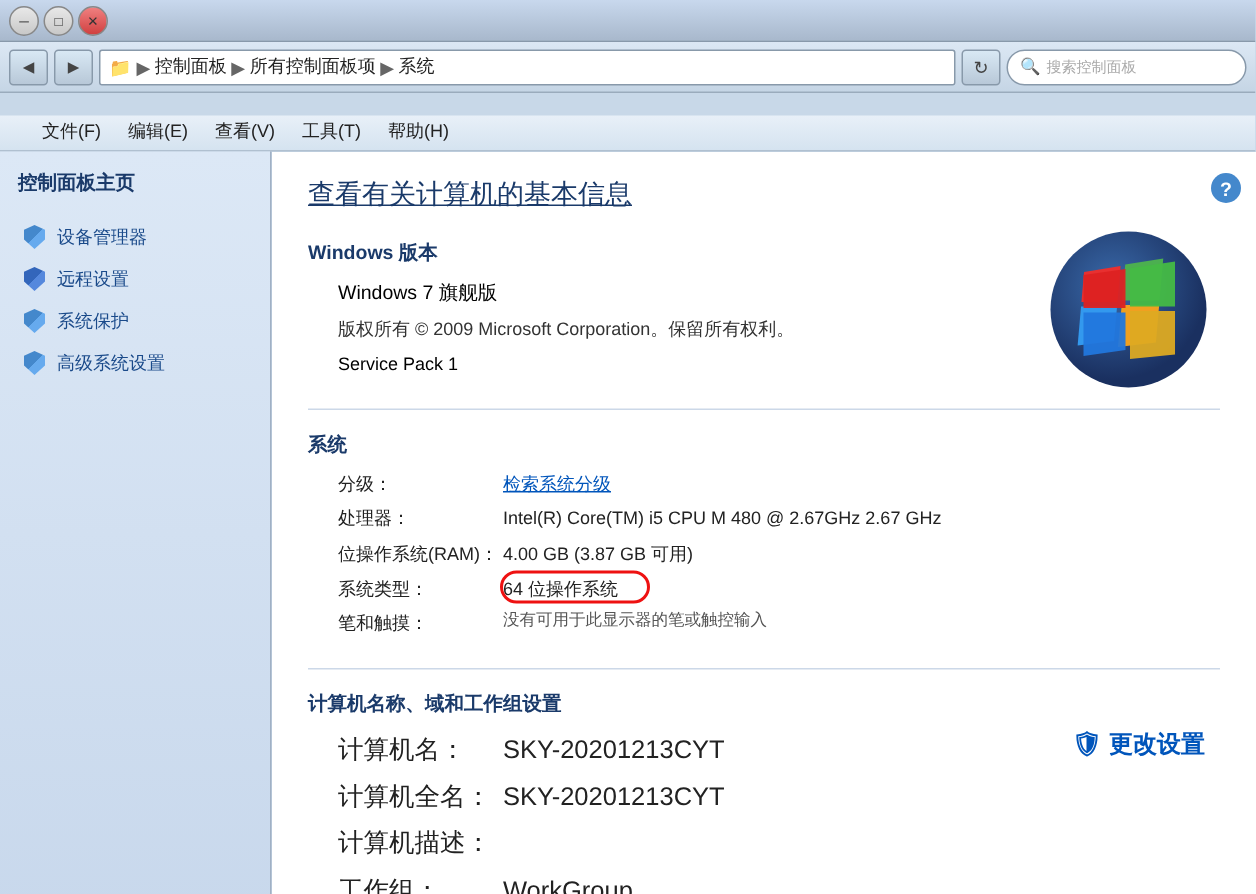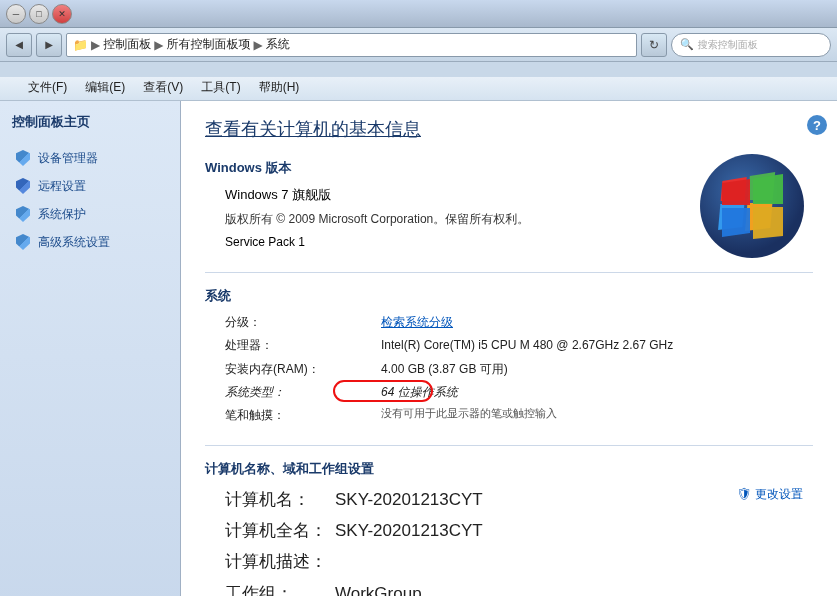--- a/index.html
+++ b/index.html
@@ -213,52 +213,51 @@
 
     .info-label {
       width: 110px;
       flex-shrink: 0;
       color: #222;
     }
 
     .info-value {
       color: #222;
       flex: 1;
-      margin-left: 46px;
     }
 
     .info-value.link {
       color: #0055bb;
       cursor: pointer;
       text-decoration: underline;
     }
 
     .info-value.ram {
       color: #222;
     }
 
     .system-type-row {
       position: relative;
-      font-style: italic;
     }
 
     .divider-line {
       border: none;
       border-top: 1px solid #ccd8e8;
       margin: 10px 0 14px 0;
     }
 
     .change-settings-btn {
       display: flex;
       align-items: center;
       gap: 4px;
       color: #0055bb;
       cursor: pointer;
-      font-size: 12px;
+      font-size: 16px;
       text-decoration: none;
+      font-weight: bold;
     }
 
     .computer-section {
       margin-top: 4px;
     }
 
     .comp-row {
       display: flex;
       margin-bottom: 4px;
       font-size: 17px;
@@ -431,21 +430,21 @@
         <span class="info-label">分级：</span>
         <span class="info-value link">检索系统分级</span>
       </div>
 
       <div class="info-row">
         <span class="info-label">处理器：</span>
         <span class="info-value">Intel(R) Core(TM) i5 CPU    M 480 @ 2.67GHz   2.67 GHz</span>
       </div>
 
       <div class="info-row">
-        <span class="info-label">安装内存(RAM)：</span>
+        <span class="info-label">位操作系统(RAM)：</span>
         <span class="info-value ram">4.00 GB (3.87 GB 可用)</span>
       </div>
 
       <div class="info-row system-type-row" style="position:relative;">
         <span class="info-label">系统类型：</span>
         <span class="info-value" style="position:relative;z-index:1;">64 位操作系统</span>
 
         <div style="
           position:absolute;
           left:108px;

